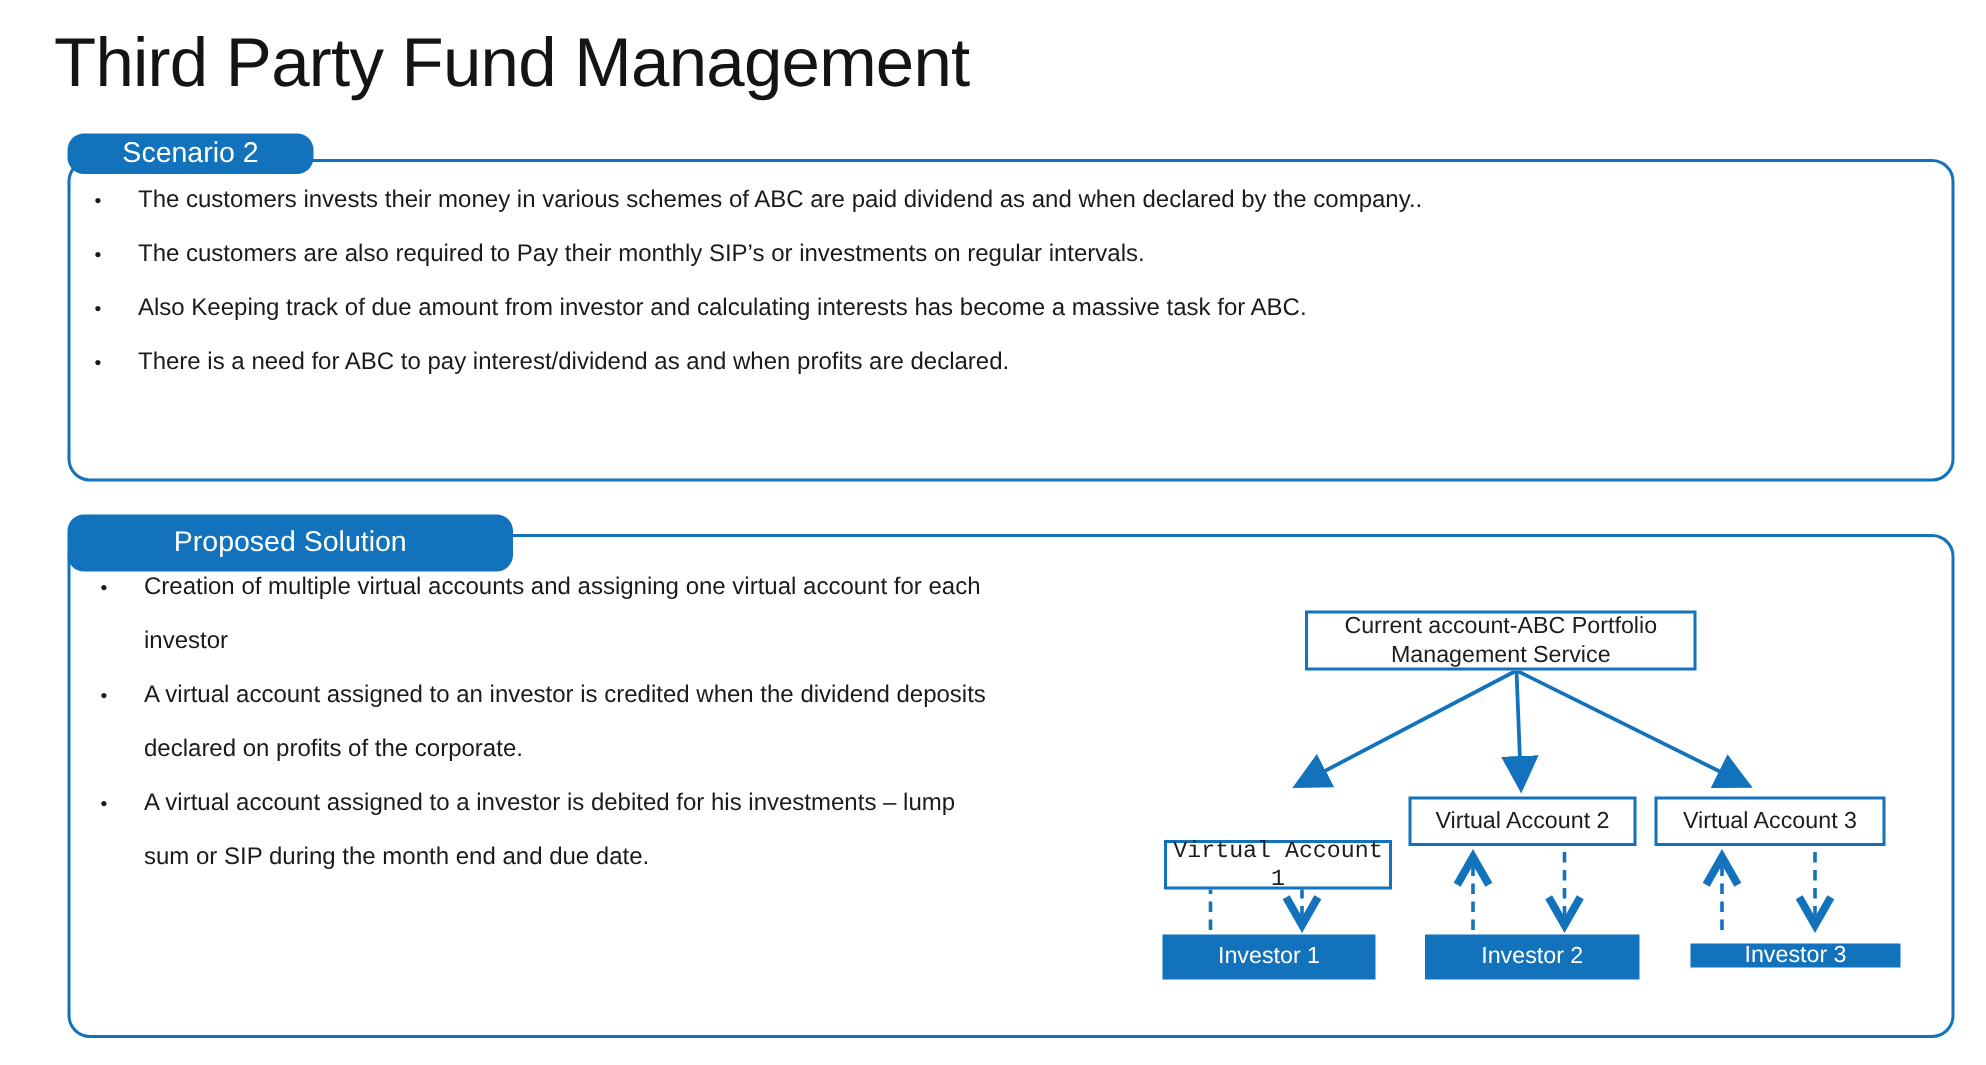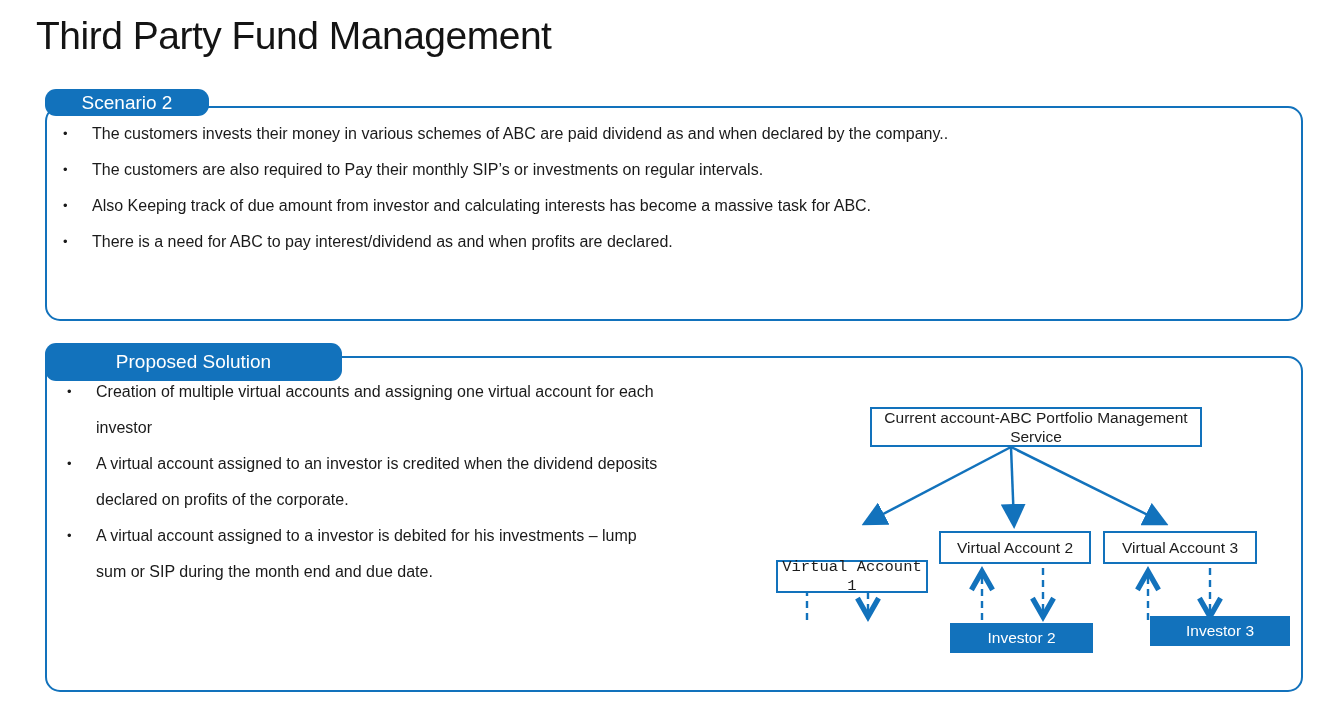--- a/index.html
+++ b/index.html
@@ -5,21 +5,21 @@
   html,body{margin:0;padding:0;background:#fff;}
   .slide{
     position:relative;
     width:1324px;height:710px;
     background:#ffffff;
     font-family:"Liberation Sans", sans-serif;
     overflow:hidden;
   }
   .title{
     position:absolute;left:36px;top:14px;
-    font-size:39px;font-weight:300;color:#141414;
+    font-size:46px;font-weight:300;color:#141414;
     letter-spacing:-0.5px;white-space:nowrap;margin:0;
   }
   
   .panel{
     position:absolute;
     border:2.5px solid #1272BC;
     border-radius:15px;
     background:#ffffff;
     box-sizing:border-box;
     z-index:1;
@@ -56,33 +56,33 @@
   }
   
   .diagram-box{
     position:absolute;box-sizing:border-box;
     border:2.5px solid #1272BC;background:#ffffff;
     display:flex;align-items:center;justify-content:center;
     text-align:center;
     font-size:15.5px;line-height:19px;color:#1c1c1c;
     z-index:3;
   }
-  .root-box{left:870px;top:407px;width:332px;height:40px;padding:0 8px;}
+  .root-box{left:870px;top:407px;width:261px;height:40px;padding:0 8px;}
   .va1{left:776px;top:560px;width:152px;height:33px;font-family:Liberation Mono, monospace;}
   .va2{left:939px;top:531px;width:152px;height:33px;}
   .va3{left:1103px;top:531px;width:154px;height:33px;}
   .investor-box{
     position:absolute;box-sizing:border-box;
     background:#1272BC;color:#ffffff;
     display:flex;align-items:center;justify-content:center;
     font-size:15.5px;z-index:3;
   }
   .inv1{left:775px;top:623px;width:142px;height:30px;}
   .inv2{left:950px;top:623px;width:143px;height:30px;}
-  .inv3{left:1127px;top:616px;width:140px;height:30px;margin-left:23px;}
+  .inv3{left:1127px;top:629px;width:140px;height:16px;}
   svg.connectors{
     position:absolute;left:0;top:0;width:1324px;height:710px;
     z-index:2;pointer-events:none;
   }
 </style>
 </head>
 <body>
 
 <div class="slide">
 
@@ -127,16 +127,17 @@
     <line x1="982" y1="620" x2="982" y2="574" stroke="#1272BC" stroke-width="2.4" stroke-dasharray="7 5" marker-end="url(#chev)"></line>
     <line x1="1043" y1="568" x2="1043" y2="614" stroke="#1272BC" stroke-width="2.4" stroke-dasharray="7 5" marker-end="url(#chev)"></line>
     <line x1="1148" y1="620" x2="1148" y2="574" stroke="#1272BC" stroke-width="2.4" stroke-dasharray="7 5" marker-end="url(#chev)"></line>
     <line x1="1210" y1="568" x2="1210" y2="614" stroke="#1272BC" stroke-width="2.4" stroke-dasharray="7 5" marker-end="url(#chev)"></line>
   </svg>
 
   <div class="diagram-box root-box">Current account-ABC Portfolio Management Service</div>
   <div class="diagram-box va1">Virtual Account 1</div>
   <div class="diagram-box va2">Virtual Account 2</div>
   <div class="diagram-box va3">Virtual Account 3</div>
+  <div class="investor-box inv1">Investor 1</div>
   <div class="investor-box inv2">Investor 2</div>
   <div class="investor-box inv3">Investor 3</div>
 
 </div>
 
 </body></html>

